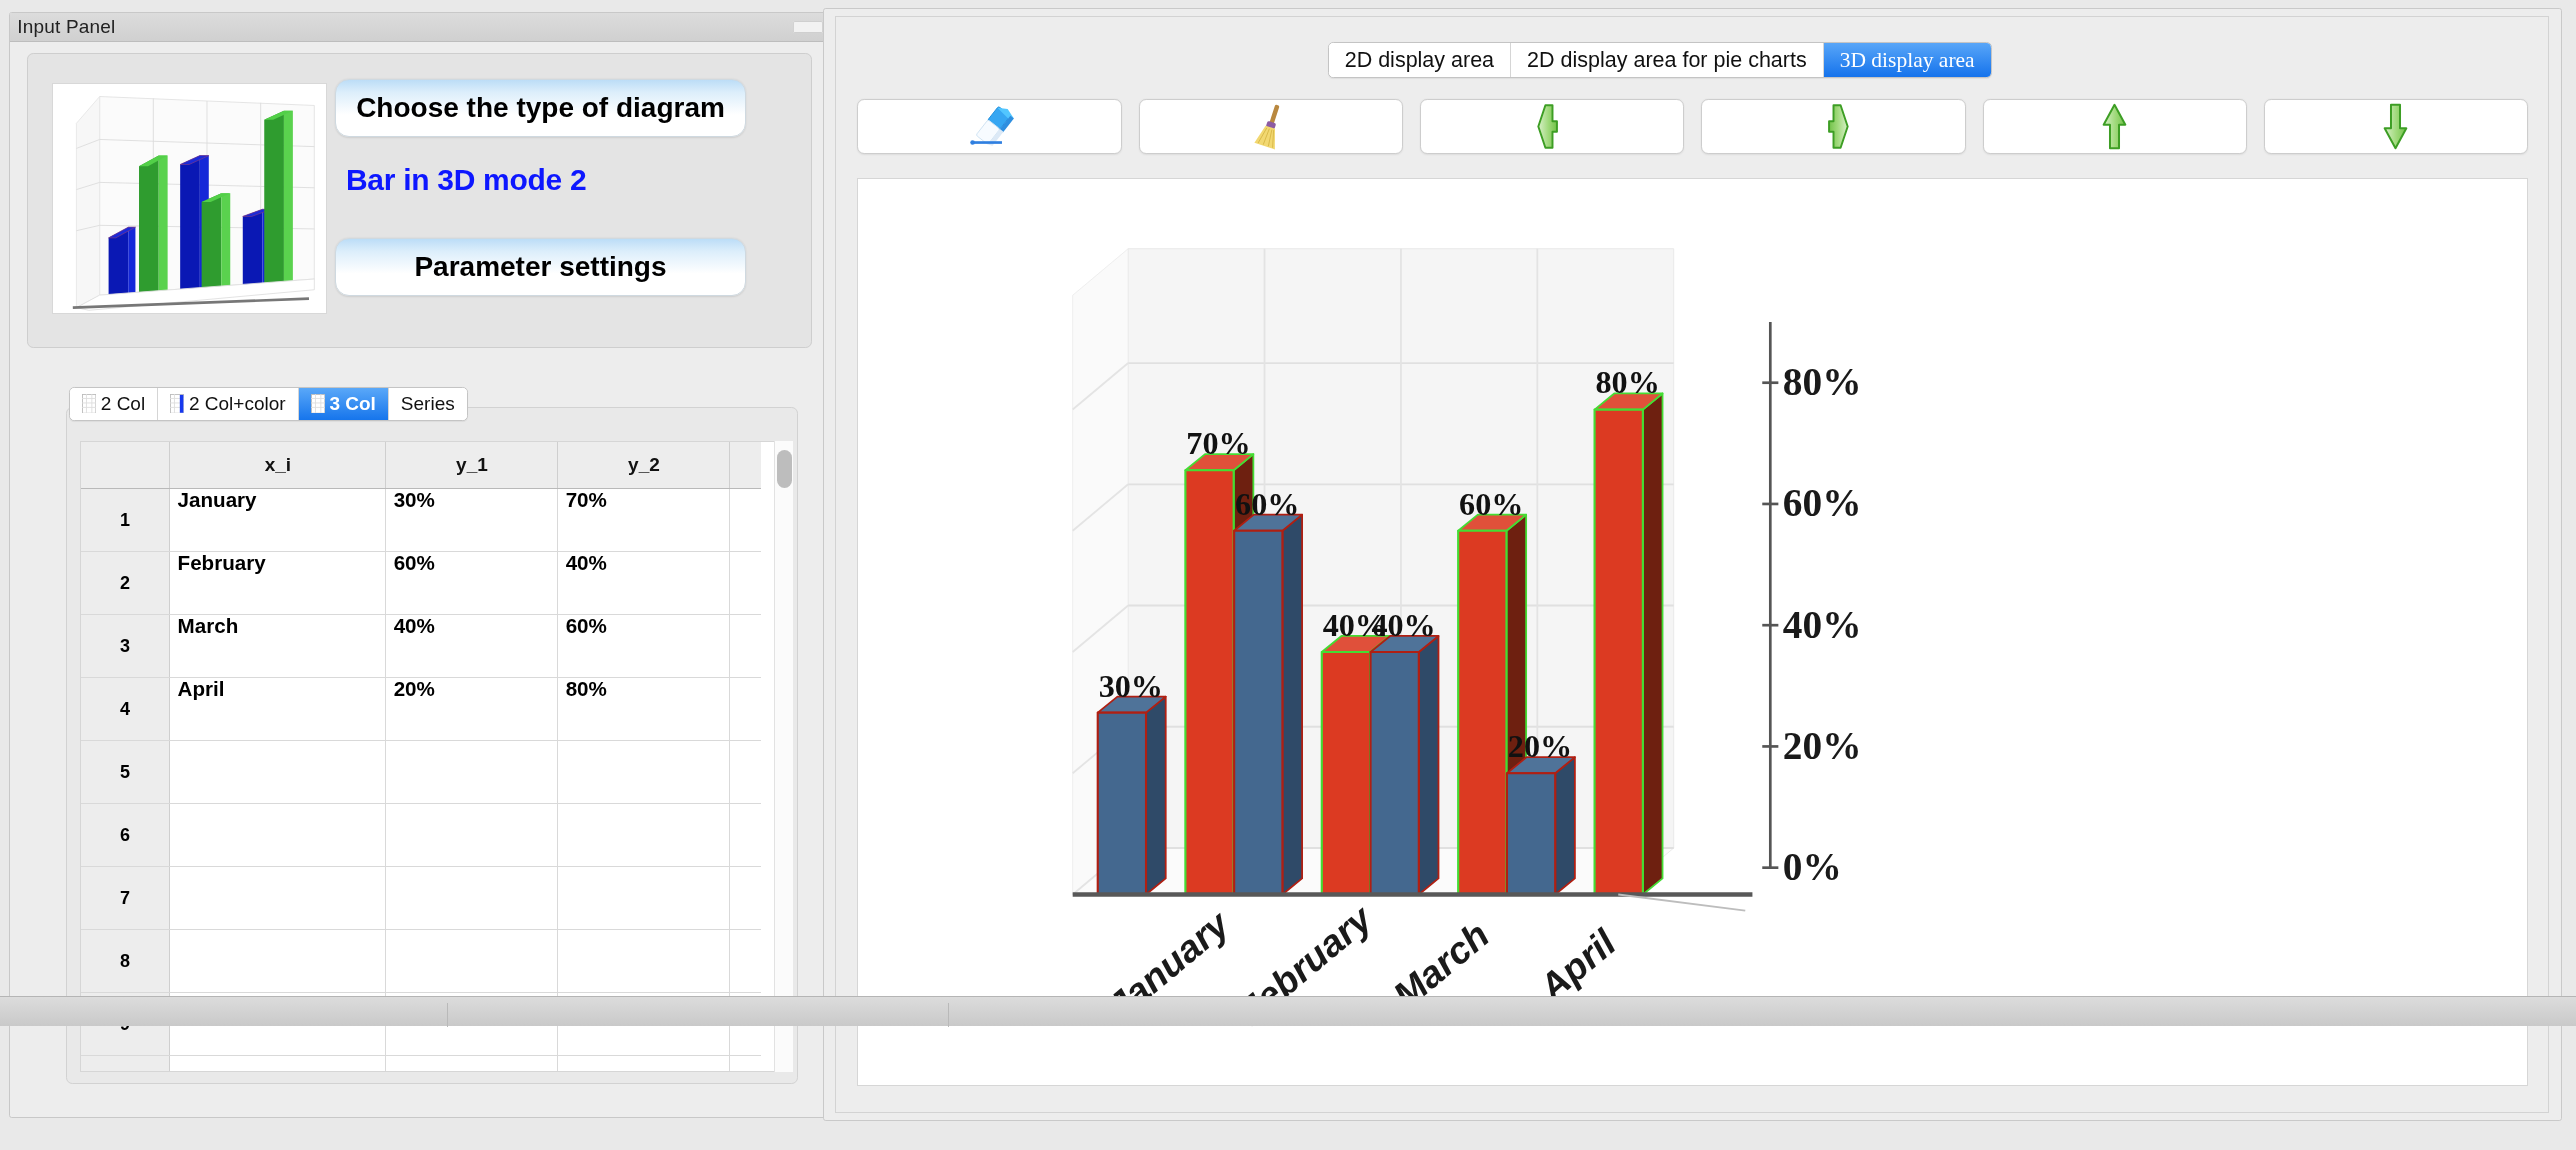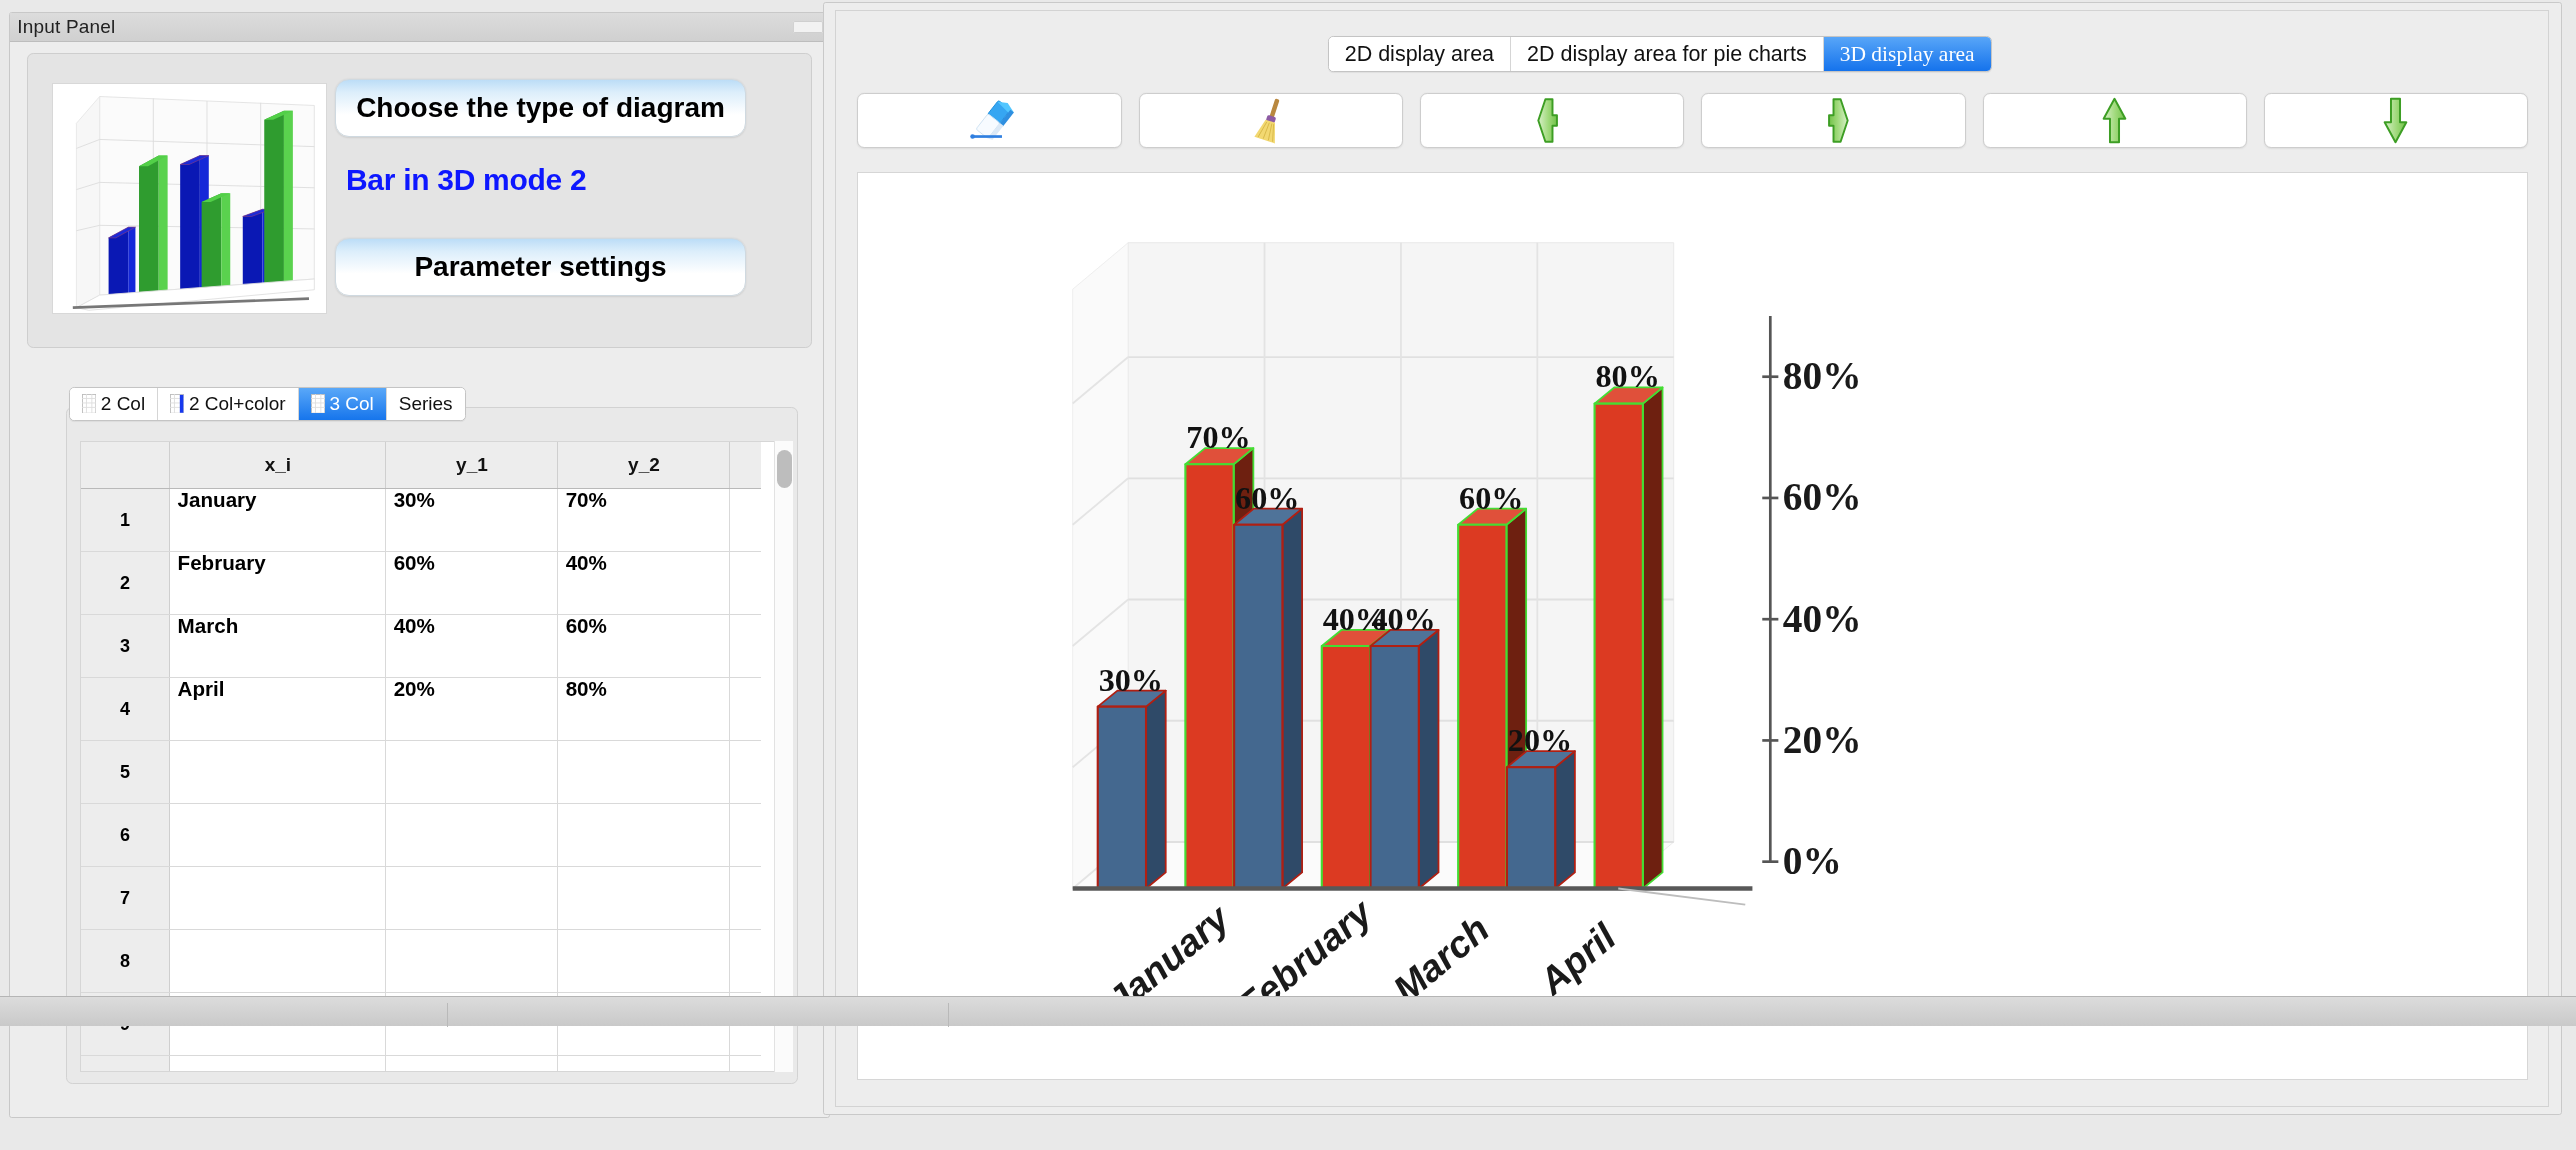--- a/index.html
+++ b/index.html
@@ -96,20 +96,21 @@
     padding: 0 12px;
     font-size: 19px; color: #111;
     border-right: 0.9px solid #d5d5d5;
     background: #fff;
     white-space: nowrap;
   }
   .tabbar .tab:last-child { border-right: none; }
   .tabbar .tab.active {
     background: linear-gradient(to bottom,#5aa8f8 0%, #1675ec 100%);
     color: #fff;
+    font-weight: bold;
   }
   .mini-grid { width: 14.3px; height: 19.7px; position: relative; display:inline-block; }
   .mini-grid svg { display:block; }
 
   .grid-wrap {
     position: absolute; left: 12.5px; top: 33px;
     width: 707px; height: 631px;
     background: #fff;
     border: 0.9px solid #d6d6d6;
     overflow: hidden;
@@ -149,21 +150,21 @@
     border-left: 0.9px solid #e2e2e2;
   }
   .vthumb {
     position: absolute; left: 2.7px; top: 9px;
     width: 15px; height: 38px;
     background: #bdbdbd; border-radius: 8px;
   }
 
   
   .display-panel {
-    position: absolute; left: 823px; top: 2px;
+    position: absolute; left: 823px; top: 8px;
     width: 1739px; height: 1113px;
     background: #ededed;
     border: 0.9px solid #c9c9c9;
     border-radius: 2.7px;
   }
   .display-inner {
     position: absolute; left: 10.7px; top: 7.2px;
     width: 1714px; height: 1097px;
     background: #ededed;
     border: 0.9px solid #d3d3d3;

